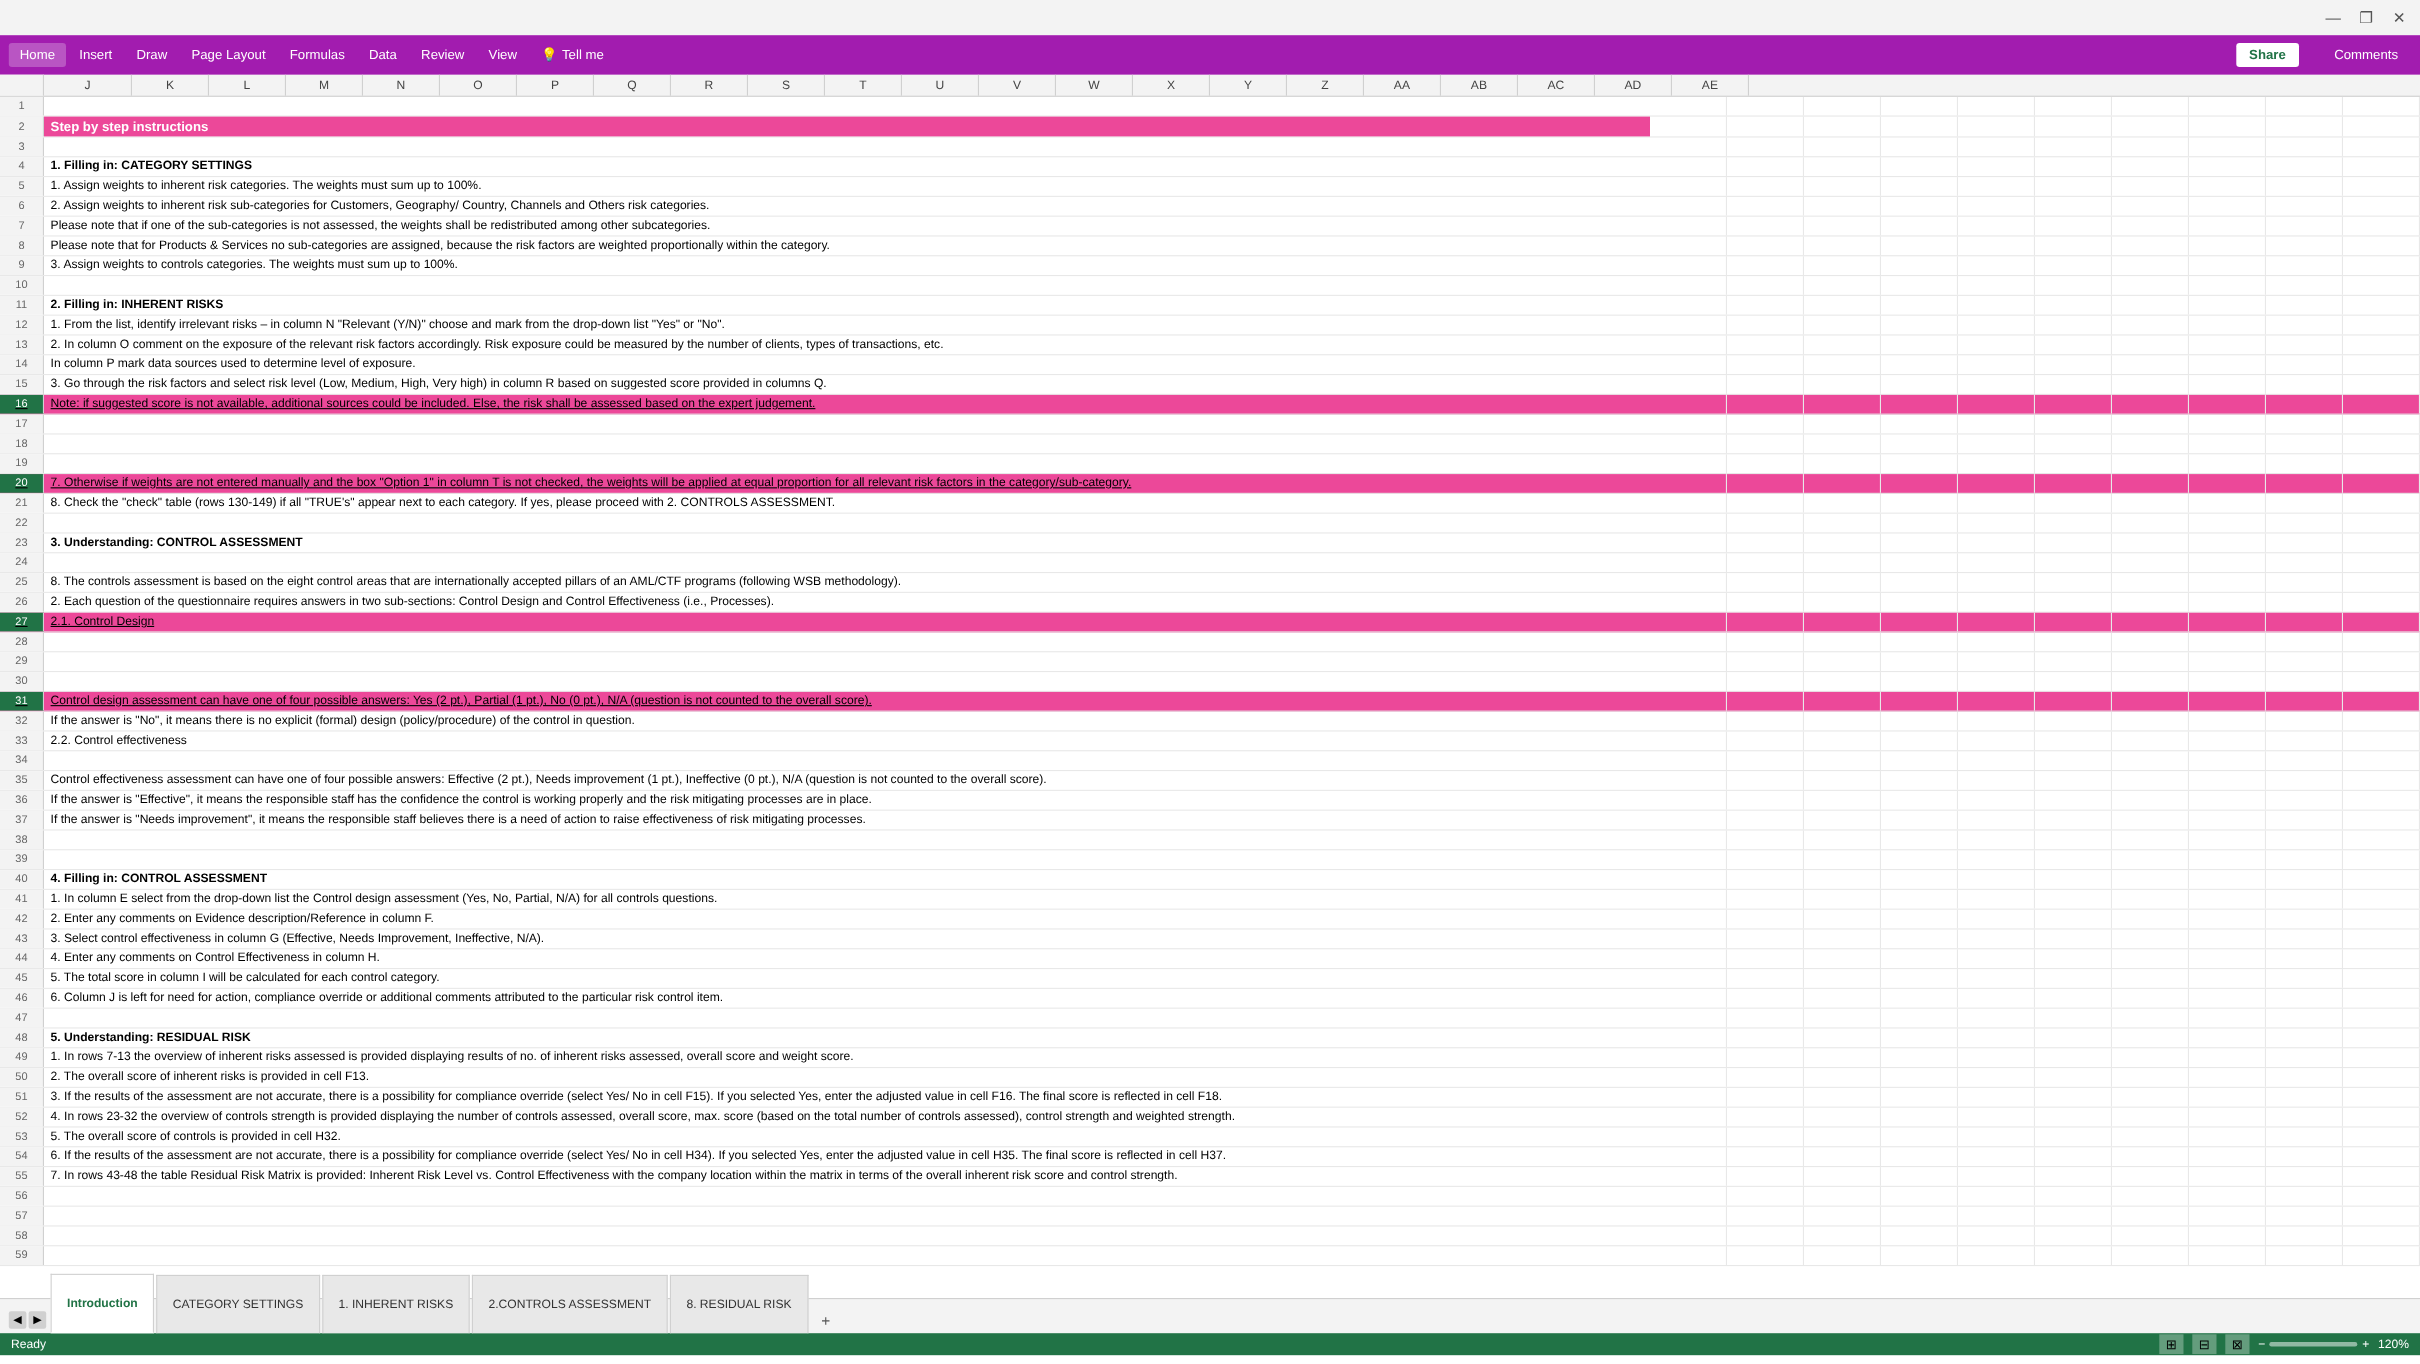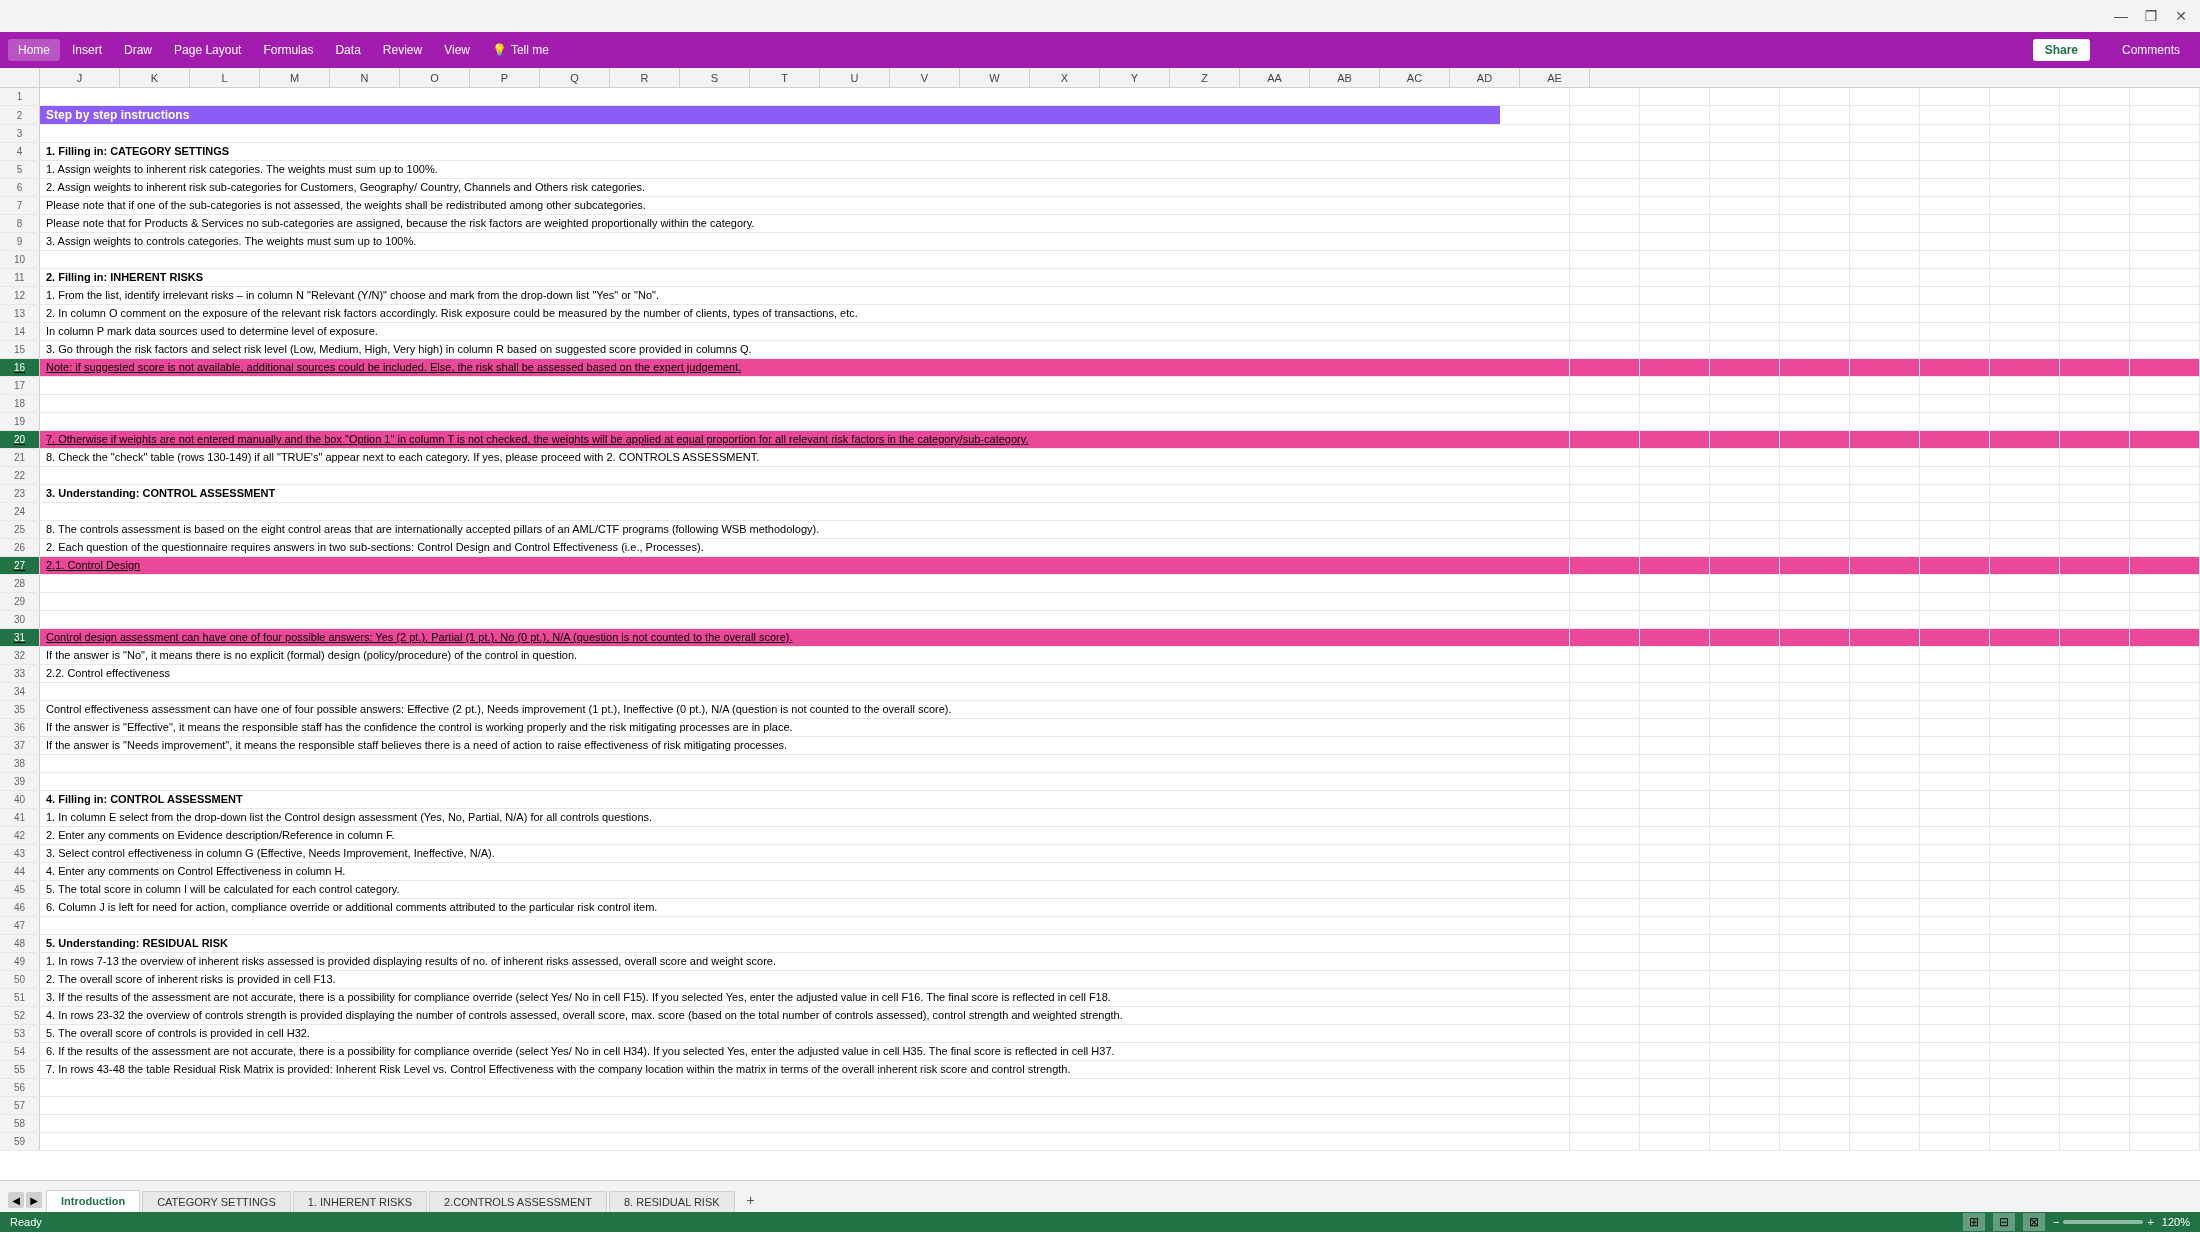--- a/index.html
+++ b/index.html
@@ -121,21 +121,21 @@
     
     .content-cell {
       flex: 1;
       padding: 2px 6px;
       font-size: 11px;
       overflow: hidden;
       white-space: nowrap;
     }
 
     .header-cell-black {
-      background: #8b5cf6;
+      background: #ec4899;
       color: #fff;
       font-weight: bold;
       font-size: 12px;
     }
 
     
     .col-j { width: 80px; }
     .col-k { width: 70px; }
     .col-l { width: 70px; }
     .col-m { width: 70px; }
@@ -180,21 +180,21 @@
     
     .sheet-tabs {
       height: 32px;
       background: #f3f3f3;
       border-top: 1px solid #d0d0d0;
       display: flex;
       align-items: flex-end;
       padding: 0 4px;
     }
     .sheet-tab {
-      padding: 4px 14px;
+      padding: 20px 14px;
       font-size: 11px;
       cursor: pointer;
       border: 1px solid #d0d0d0;
       border-bottom: none;
       background: #e8e8e8;
       margin-right: 2px;
       color: #333;
     }
     .sheet-tab.active {
       background: #fff;

